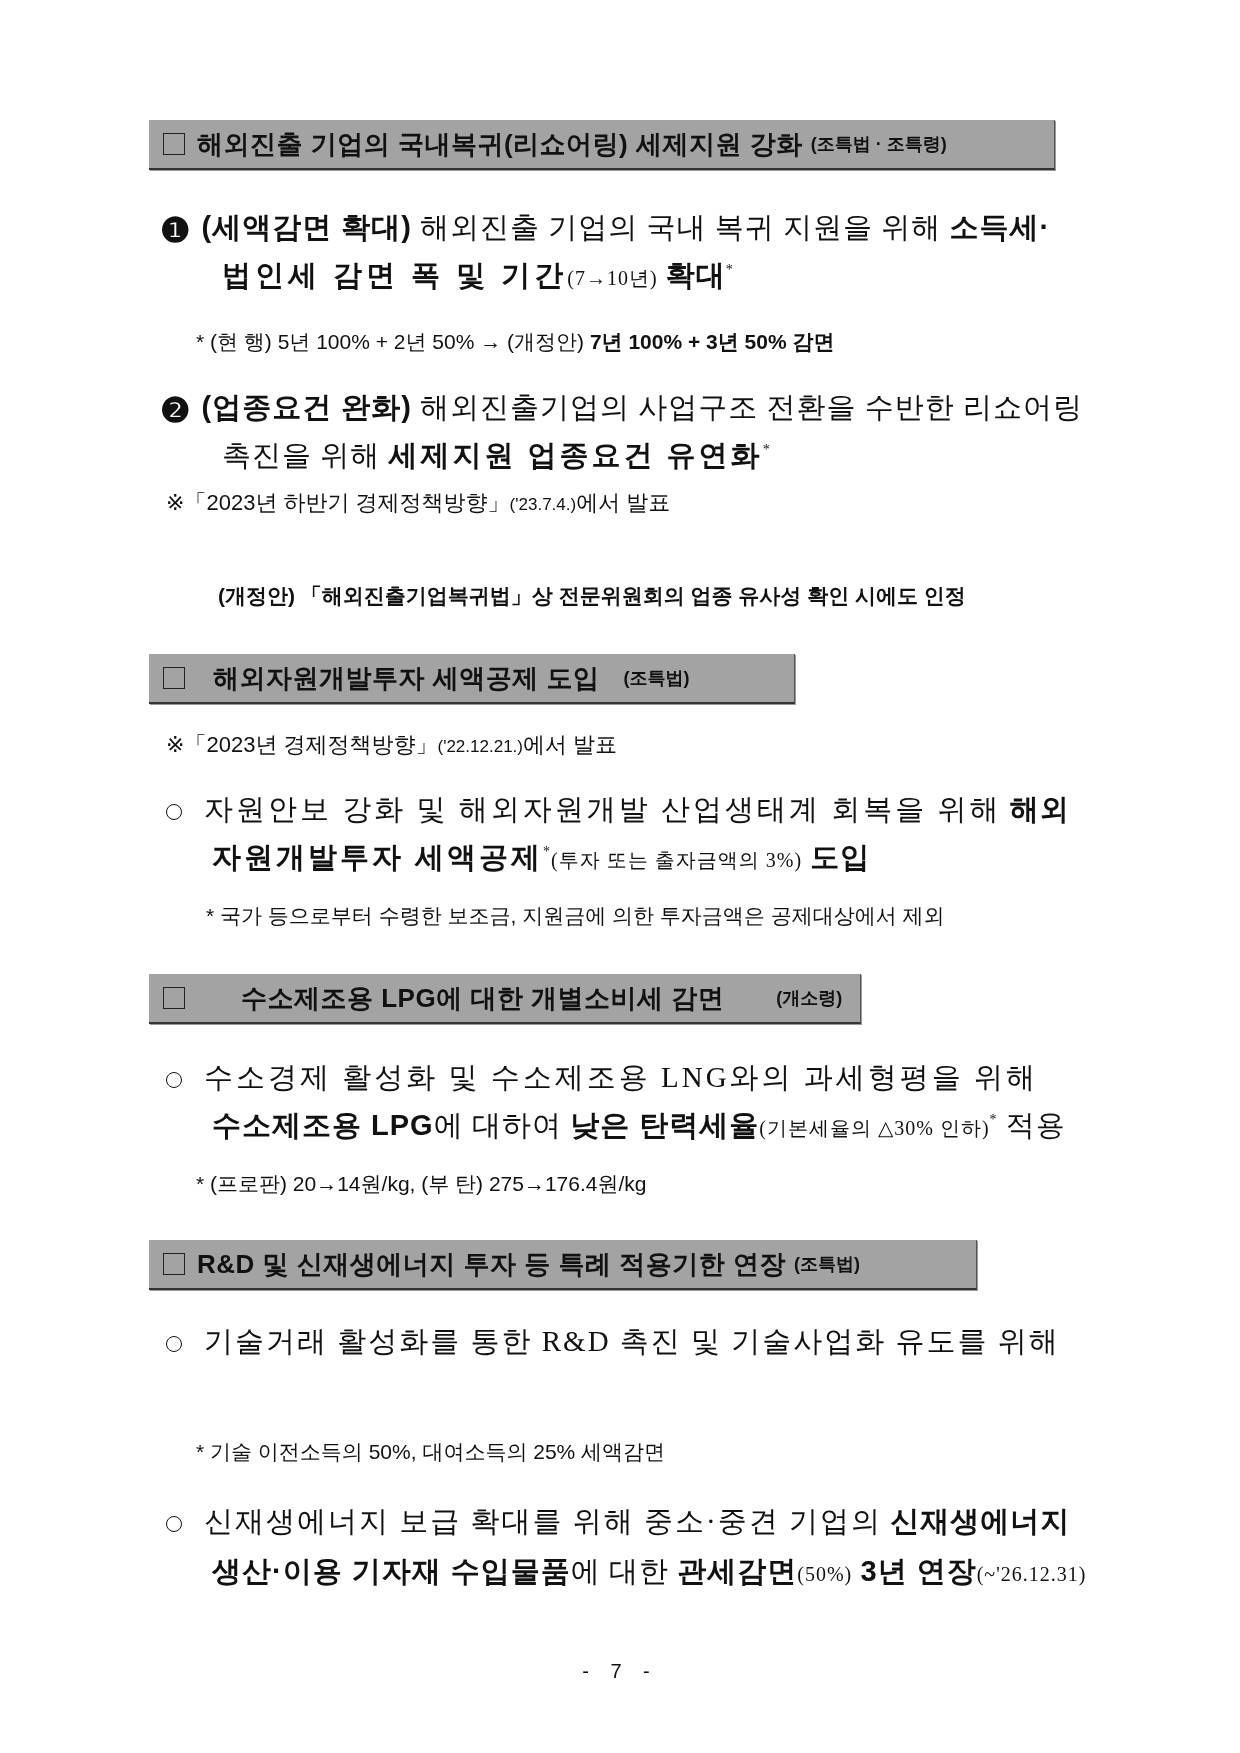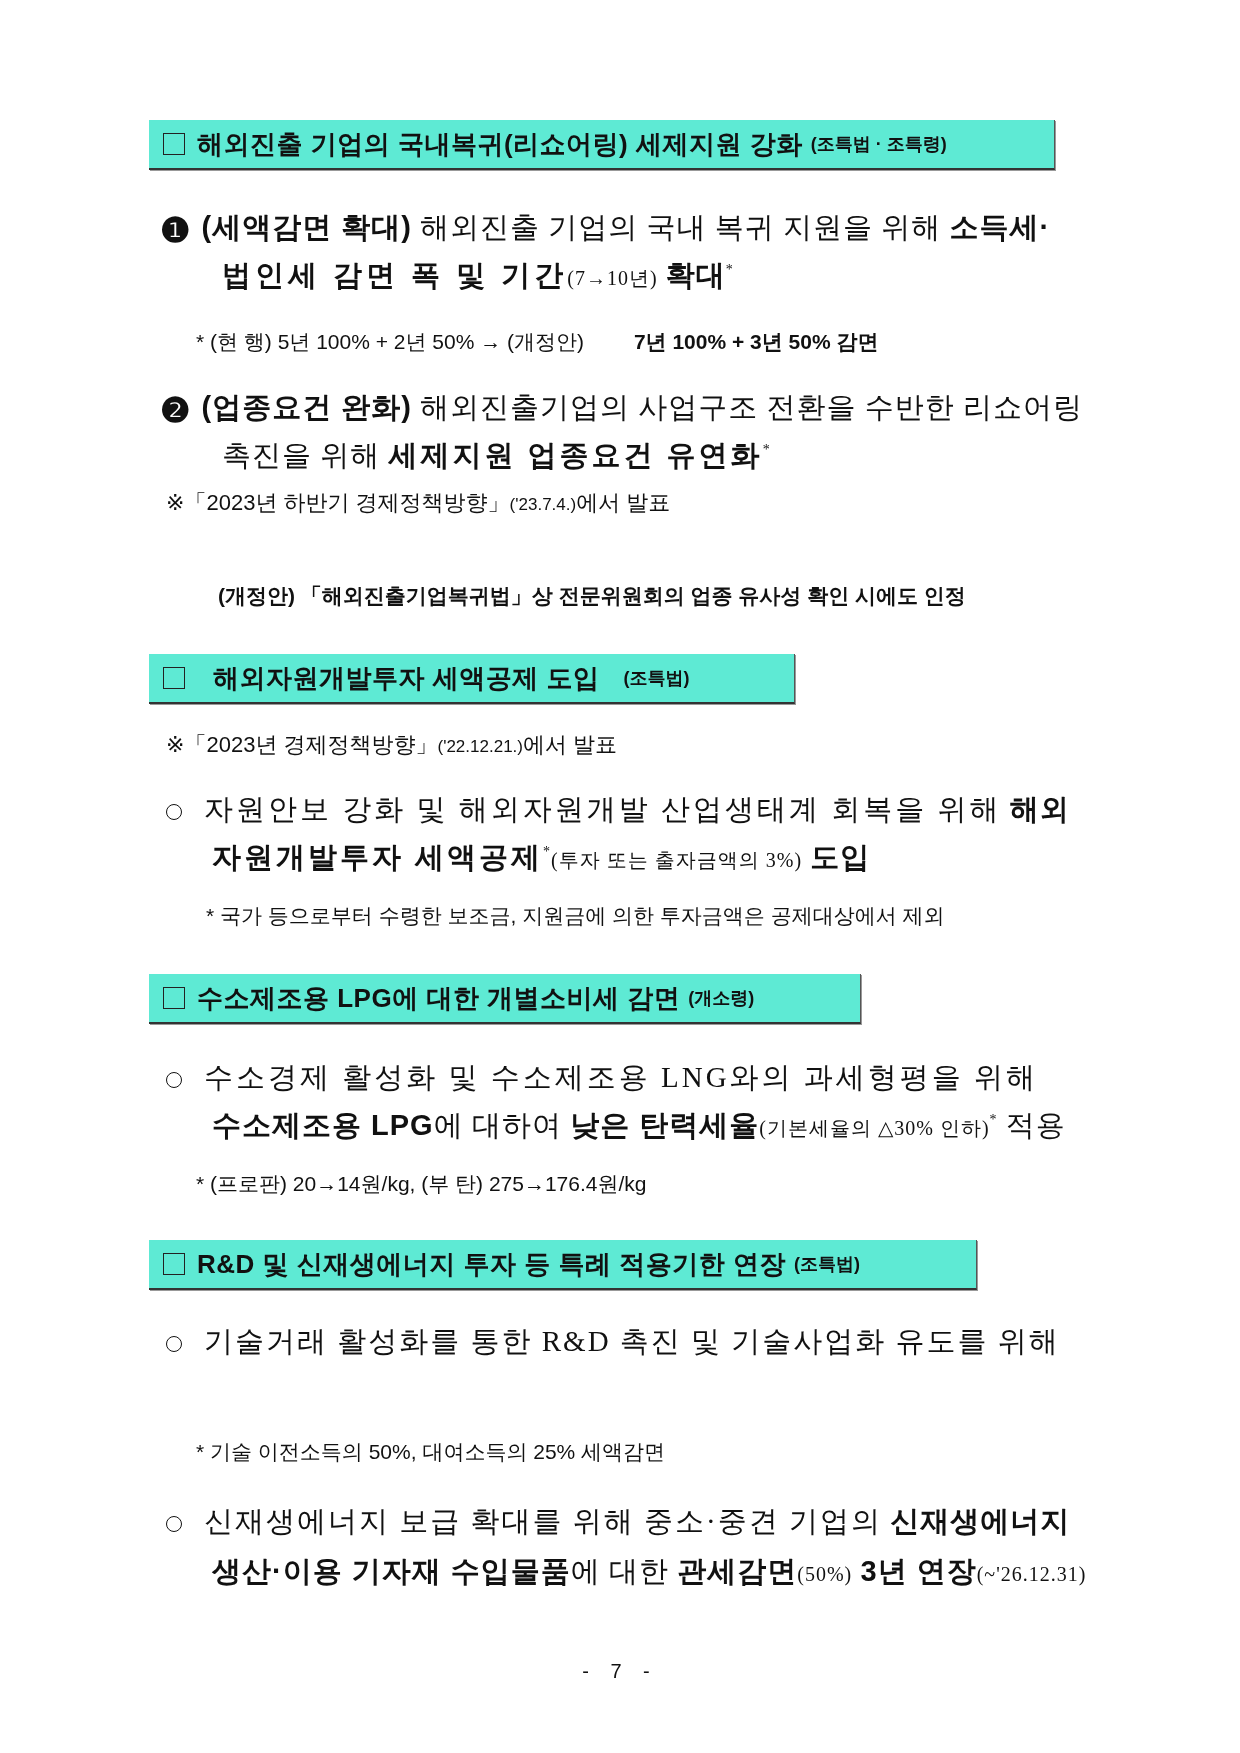--- a/index.html
+++ b/index.html
@@ -1,36 +1,36 @@
 <!DOCTYPE html>
 <html><head>
 <meta charset="utf-8">
 <style>
   html, body { margin: 0; padding: 0; background: #ffffff; }
   body { width: 1240px; height: 1753px; position: relative; overflow: hidden;
          font-family: "Liberation Sans", "DejaVu Sans", sans-serif; color: #111; }
   .page { position: absolute; left: 0; top: 0; width: 1240px; height: 1753px; }
 
-  .hdr { position: absolute; left: 149px; height: 50px; background: #5eead4;
+  .hdr { position: absolute; left: 149px; height: 50px; background: #a3a3a3;
          border-right: 1.5px solid #555; border-bottom: 2px solid #333;
          box-shadow: 1px 1px 0 #999; display: flex; align-items: center;
          padding-left: 14px; box-sizing: border-box; white-space: nowrap; }
   .hdr .box { display: inline-block; width: 22px; height: 22px; border: 1.5px solid #222;
               box-sizing: border-box; margin-right: 12px; background: transparent; }
   .hdr .title { font-weight: bold; font-size: 26px; letter-spacing: 0.5px; }
   .hdr .law { font-weight: bold; font-size: 18px; margin-left: 8px; }
 
   .line { position: absolute; white-space: nowrap; }
   .big { font-size: 29px; font-family: "Liberation Serif", "DejaVu Serif", serif; letter-spacing: 1px; }
   .big b { font-family: "Liberation Sans", "DejaVu Sans", sans-serif; font-weight: bold; letter-spacing: 1px; }
   .small { font-size: 20px; }
   .tiny { font-size: 17px; }
   .sup { font-size: 14px; vertical-align: super; }
   .note { font-size: 21px; font-family: "Liberation Sans", "DejaVu Sans", sans-serif; }
-  .note b { font-weight: bold; margin-left: 44px; }
+  .note b { font-weight: bold; }
   .num { display: inline-block; width: 30px; height: 30px; border-radius: 50%; background: #111;
          color: #fff; font-size: 20px; font-weight: bold; text-align: center; line-height: 30px;
          font-family: "Liberation Sans", sans-serif; margin-right: 12px; vertical-align: middle; }
   .bullet { display: inline-block; width: 16px; height: 16px; border: 1.5px solid #111; border-radius: 50%;
             box-sizing: border-box; margin-right: 22px; vertical-align: middle; }
   .ref { font-size: 22px; }
   .pageno { position: absolute; top: 1660px; left: 0; width: 1240px; text-align: center;
             font-size: 20px; letter-spacing: 8px; }
 </style>
 </head>
@@ -86,21 +86,21 @@
     <b>해외</b>
   </div>
   <div class="line big" style="top:838px; left:212px;">
     <b style="letter-spacing:3px;text-align:right;">자원개발투자 세액공제</b><span class="sup">*</span><span class="small">(투자 또는 출자금액의 3%)</span>
     <b>도입</b>
   </div>
   <div class="line note" style="top:902px; left:206px;">
     <span>* 국가 등으로부터 수령한 보조금, 지원금에 의한 투자금액은 공제대상에서 제외</span>
   </div>
 
-  <div class="hdr" style="top:974px; width:712px;">
+  <div class="hdr" style="top:974px; width:712px;gap:44px;">
     <span class="box"></span>
     <span class="title">수소제조용 LPG에 대한 개별소비세 감면</span>
     <span class="law">(개소령)</span>
   </div>
   <div class="line big" style="top:1058px; left:166px;">
     <span class="bullet"></span><span style="letter-spacing:3px;">수소경제 활성화 및 수소제조용 LNG와의 과세형평을 위해</span>
   </div>
   <div class="line big" style="top:1106px; left:212px;">
     <b>수소제조용 LPG</b><span>에 대하여</span>
     <b>낮은 탄력세율</b><span class="small">(기본세율의 △30% 인하)</span><span class="sup">*</span>

